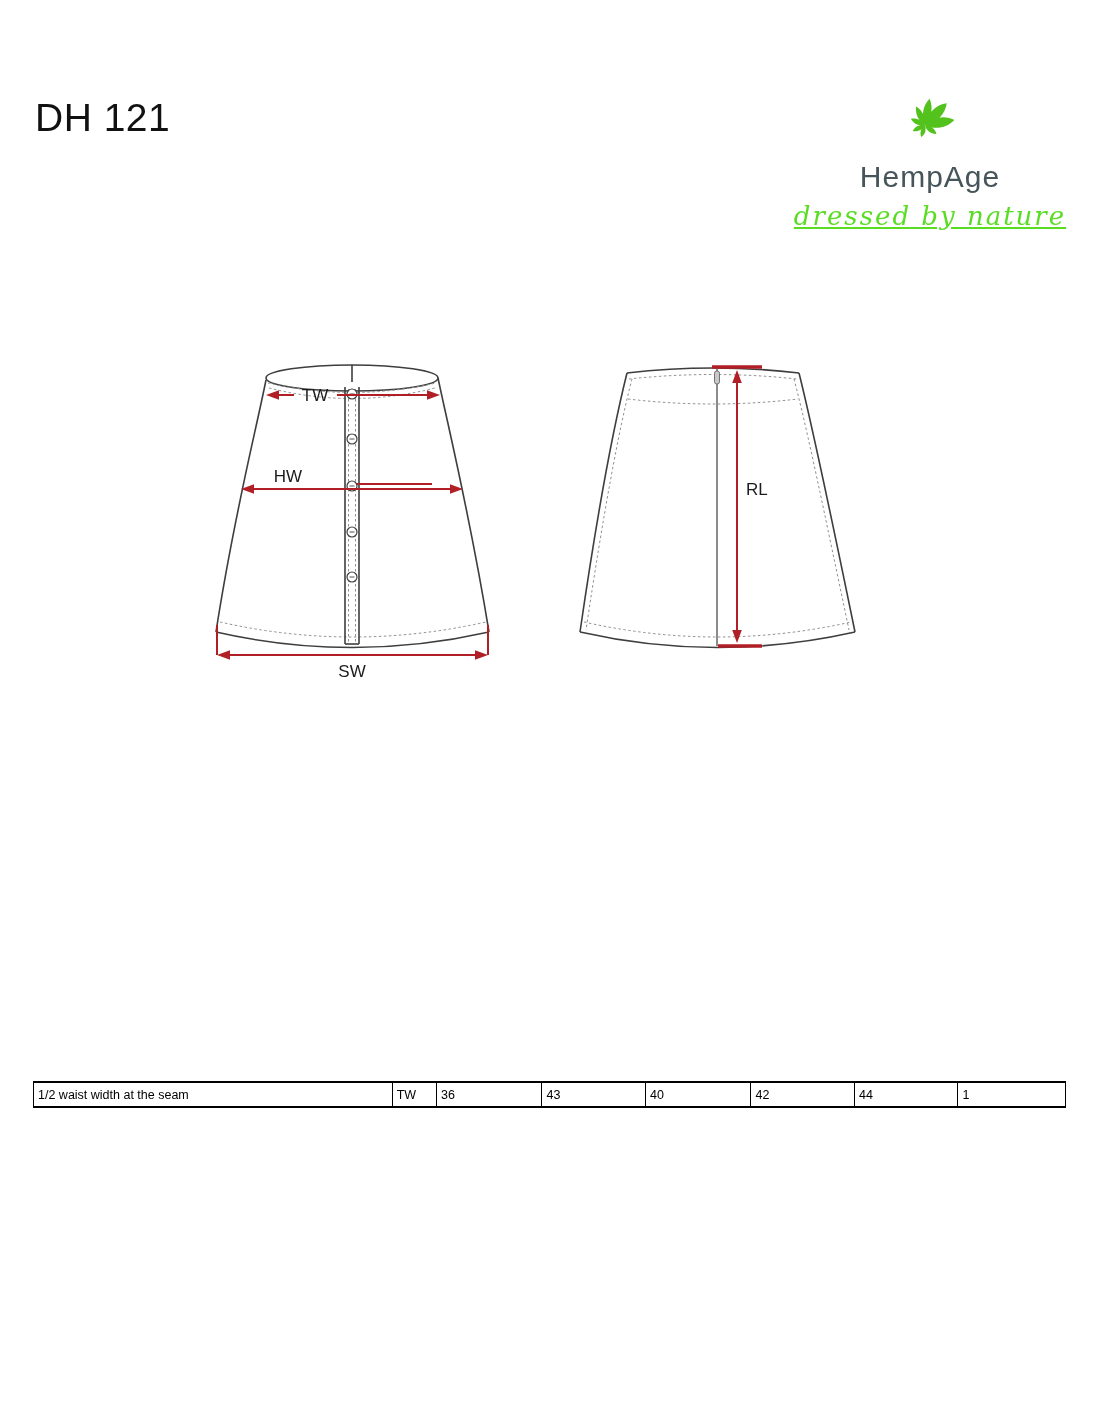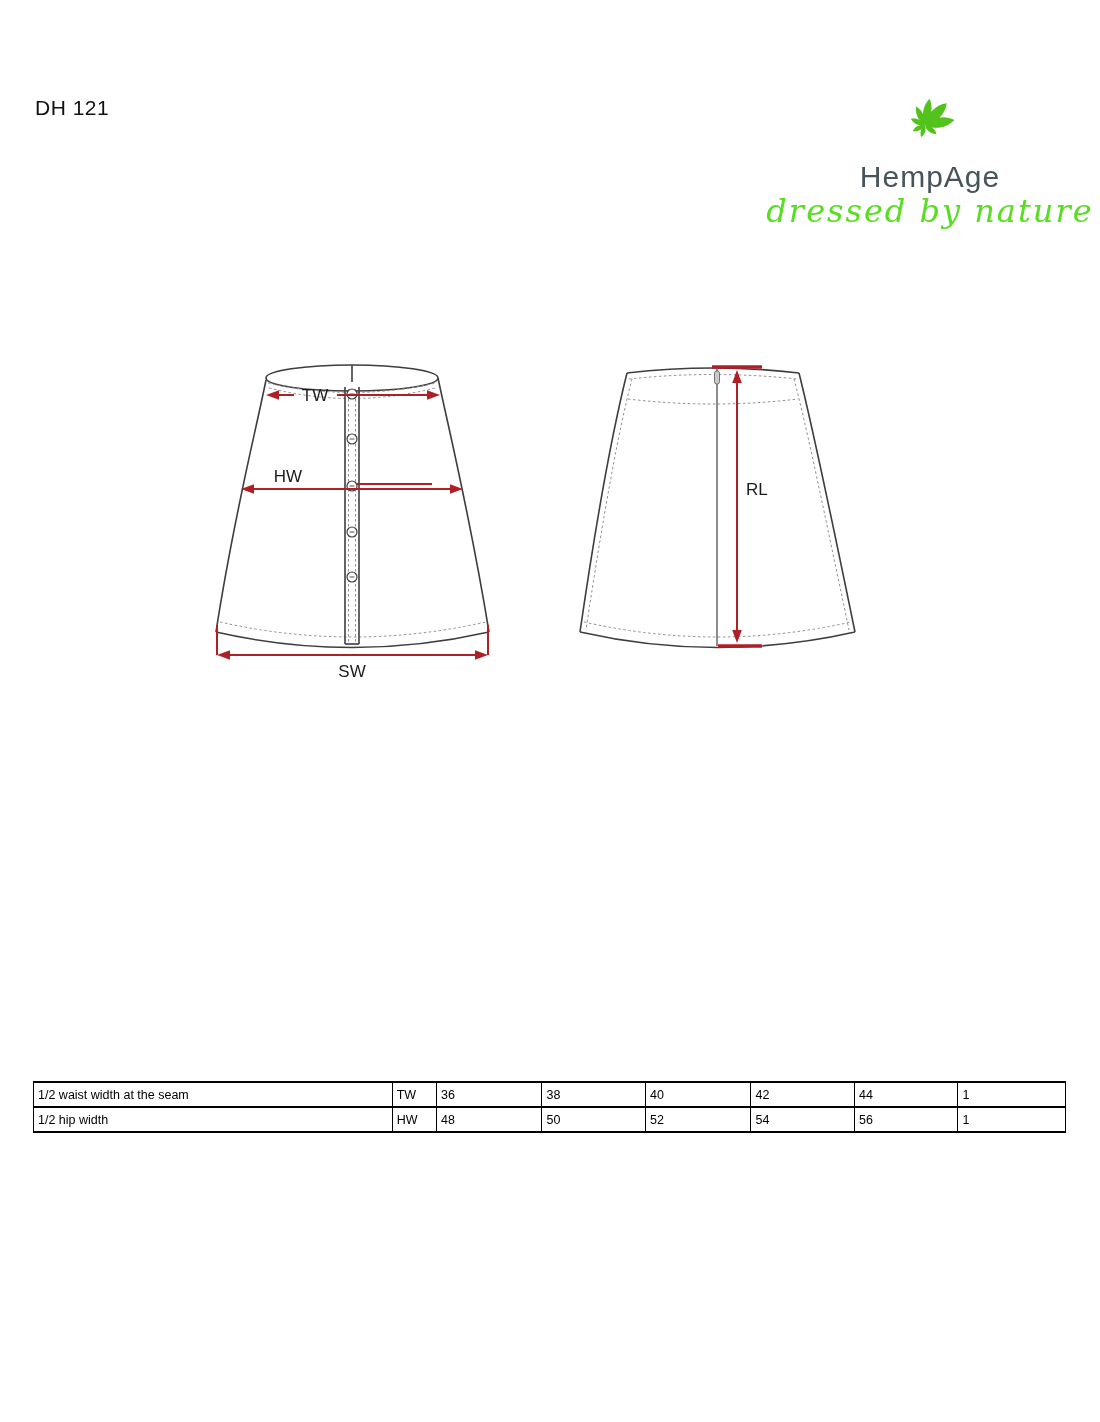--- a/index.html
+++ b/index.html
@@ -5,34 +5,34 @@
   html,body{margin:0;padding:0;background:#ffffff;}
   .page{
     position:relative;
     width:1100px;height:1422px;
     background:#ffffff;
     font-family:"Liberation Sans", sans-serif;
     overflow:hidden;
   }
   .doc-title{
     position:absolute;left:35px;top:96px;
-    font-size:21px;color:#111;font-weight:400;letter-spacing:.5px;
+    font-size:39px;color:#111;font-weight:400;letter-spacing:.5px;
   }
   
   .logo{position:absolute;left:760px;top:84px;width:340px;text-align:center;}
   .logo-leaf{position:absolute;left:138px;top:0;width:62px;height:66px;}
   .leaf-petal{fill:var(--leaf-green);}
   .brand{
     position:absolute;left:0;top:76px;width:340px;
     font-size:30px;color:var(--brand-color);font-weight:500;letter-spacing:1px;
   }
   .tagline{
-    position:absolute;left:0;top:108px;width:340px;
+    position:absolute;left:0;top:117px;width:340px;
     font-family:"DejaVu Serif", serif;font-style:italic;
-    font-size:32px;color:var(--tagline-green);letter-spacing:2px;
+    font-size:26px;color:var(--tagline-green);letter-spacing:2px;text-decoration:underline;
   }
   
   .diagram{position:absolute;left:0;top:330px;}
   .outline{stroke:#3e3e3e;stroke-width:1.6;fill:none;}
   .outline-f{stroke:#3e3e3e;stroke-width:1.6;fill:#ffffff;}
   .stitch{stroke:#8f8f8f;stroke-width:1;fill:none;stroke-dasharray:2.5 2.5;}
   .cbline{stroke:#6f6f6f;stroke-width:1.6;fill:none;}
   .btn{fill:#ffffff;stroke:#3e3e3e;stroke-width:1.2;}
   .btn-slit{stroke:#3e3e3e;stroke-width:.9;}
   .arrow-line{stroke:var(--arrow-color);stroke-width:2;fill:none;}
@@ -178,32 +178,22 @@
         <col style="width:105px">
       <col style="width:103px">
         <col style="width:103px">
         <col style="width:107px">
     </colgroup>
     <tbody>
     <tr>
       <td class="c-desc">1/2 waist width at the seam</td>
       <td class="c-code">TW</td>
       <td class="c-val">36</td>
-      <td class="c-val">38</td>
+      <td class="c-val">43</td>
       <td class="c-val">40</td>
       <td class="c-val">42</td>
       <td class="c-val">44</td>
-      <td class="c-val">1</td>
-    </tr>
-    <tr>
-      <td class="c-desc">1/2 hip width</td>
-      <td class="c-code">HW</td>
-      <td class="c-val">48</td>
-      <td class="c-val">50</td>
-      <td class="c-val">52</td>
-      <td class="c-val">54</td>
-      <td class="c-val">56</td>
       <td class="c-val">1</td>
     </tr>
   </tbody>
     </table>
 
 </div>
 
 </body></html>

